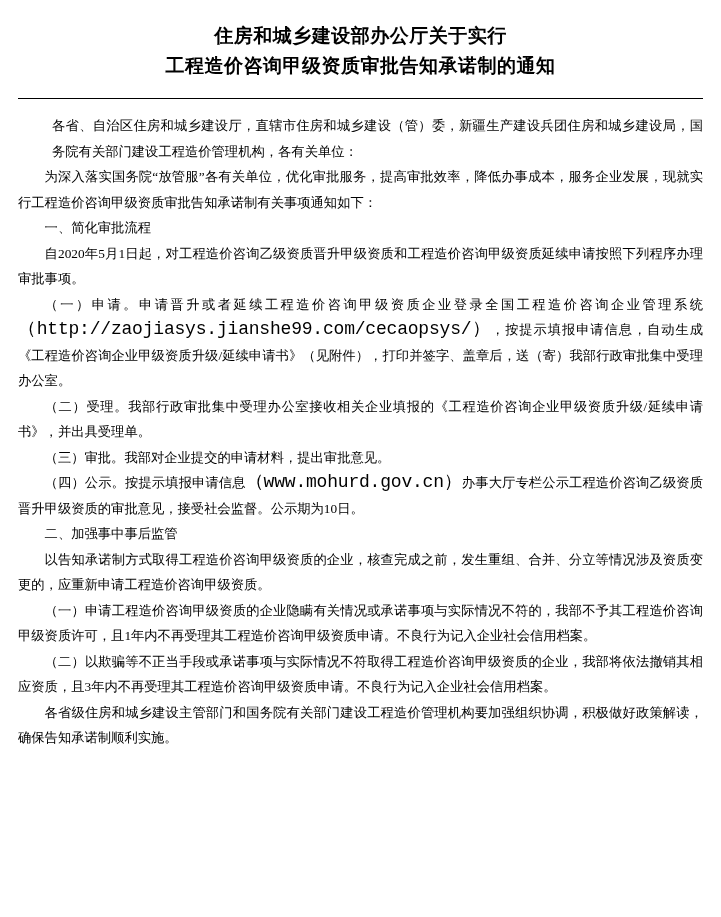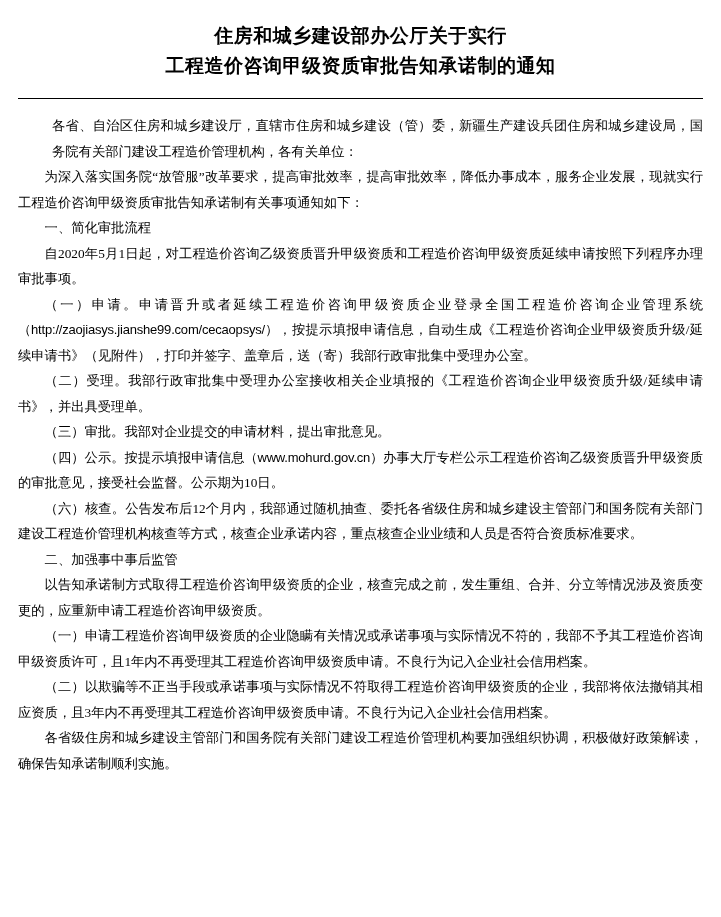--- a/index.html
+++ b/index.html
@@ -51,57 +51,56 @@
     padding: 0;
   }
   .indent {
     text-indent: 2em;
   }
   .noindent {
     text-indent: 0;
     margin-left: 34px;
   }
   .mono {
-    font-family: Liberation Sans, sans-serif;
-    font-size: 13px;
+    font-family: Liberation Mono, monospace;
+    font-size: 18px;
     letter-spacing: -0.2px;
   }
 </style>
 </head>
 <body>
 
 <div class="page">
 
   <div class="doc-title">
     <span class="title-line">住房和城乡建设部办公厅关于实行</span>
     <span class="title-line">工程造价咨询甲级资质审批告知承诺制的通知</span>
   </div>
 
   <hr class="rule">
 
   <div class="body-text">
 
     <p class="para noindent">各省、自治区住房和城乡建设厅，直辖市住房和城乡建设（管）委，新疆生产建设兵团住房和城乡建设局，国务院有关部门建设工程造价管理机构，各有关单位：</p>
 
-    <p class="para indent">为深入落实国务院“放管服”改革要求，提高审批效率，提高审批效率，降低办事成本，服务企业发展，现就实行工程造价咨询甲级资质审批告知承诺制有关事项通知如下：</p>
+    <p class="para indent">为深入落实国务院“放管服”各有关单位，优化审批服务，提高审批效率，降低办事成本，服务企业发展，现就实行工程造价咨询甲级资质审批告知承诺制有关事项通知如下：</p>
 
     <p class="para indent">一、简化审批流程</p>
 
     <p class="para indent">自2020年5月1日起，对工程造价咨询乙级资质晋升甲级资质和工程造价咨询甲级资质延续申请按照下列程序办理审批事项。</p>
 
     <p class="para indent"><span>（一）申请。申请晋升或者延续工程造价咨询甲级资质企业登录全国工程造价咨询企业管理系统</span><span class="mono">（http://zaojiasys.jianshe99.com/cecaopsys/）</span><span>，按提示填报申请信息，自动生成《工程造价咨询企业甲级资质升级/延续申请书》（见附件），打印并签字、盖章后，送（寄）我部行政审批集中受理办公室。</span></p>
 
     <p class="para indent">（二）受理。我部行政审批集中受理办公室接收相关企业填报的《工程造价咨询企业甲级资质升级/延续申请书》，并出具受理单。</p>
 
     <p class="para indent">（三）审批。我部对企业提交的申请材料，提出审批意见。</p>
 
     <p class="para indent"><span>（四）公示。按提示填报申请信息</span><span class="mono">（www.mohurd.gov.cn）</span><span>办事大厅专栏公示工程造价咨询乙级资质晋升甲级资质的审批意见，接受社会监督。公示期为10日。</span></p>
 
 
-    <p class="para indent">（六）核查。公告发布后12个月内，我部通过随机抽查、委托各省级住房和城乡建设主管部门和国务院有关部门建设工程造价管理机构核查等方式，核查企业承诺内容，重点核查企业业绩和人员是否符合资质标准要求。</p>
 
     <p class="para indent">二、加强事中事后监管</p>
 
     <p class="para indent">以告知承诺制方式取得工程造价咨询甲级资质的企业，核查完成之前，发生重组、合并、分立等情况涉及资质变更的，应重新申请工程造价咨询甲级资质。</p>
 
     <p class="para indent">（一）申请工程造价咨询甲级资质的企业隐瞒有关情况或承诺事项与实际情况不符的，我部不予其工程造价咨询甲级资质许可，且1年内不再受理其工程造价咨询甲级资质申请。不良行为记入企业社会信用档案。</p>
 
     <p class="para indent">（二）以欺骗等不正当手段或承诺事项与实际情况不符取得工程造价咨询甲级资质的企业，我部将依法撤销其相应资质，且3年内不再受理其工程造价咨询甲级资质申请。不良行为记入企业社会信用档案。</p>
 
     <p class="para indent">各省级住房和城乡建设主管部门和国务院有关部门建设工程造价管理机构要加强组织协调，积极做好政策解读，确保告知承诺制顺利实施。</p>

